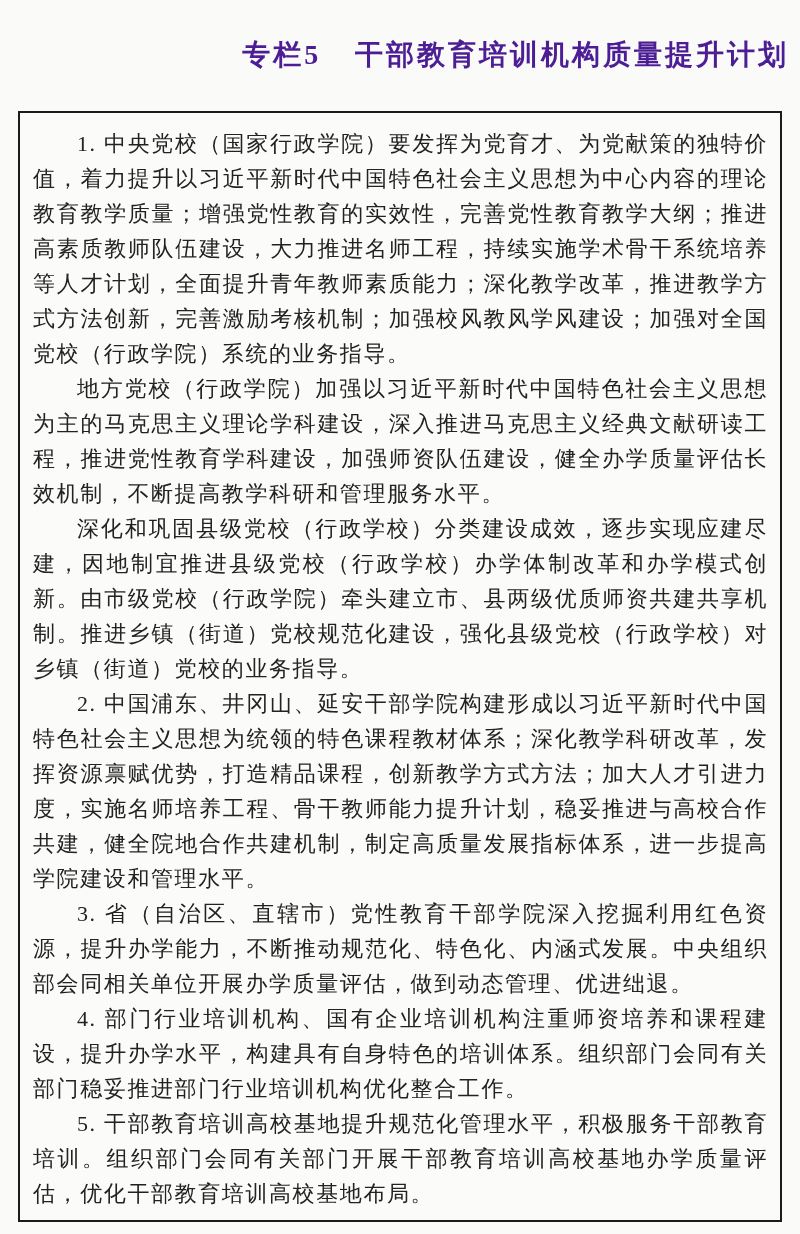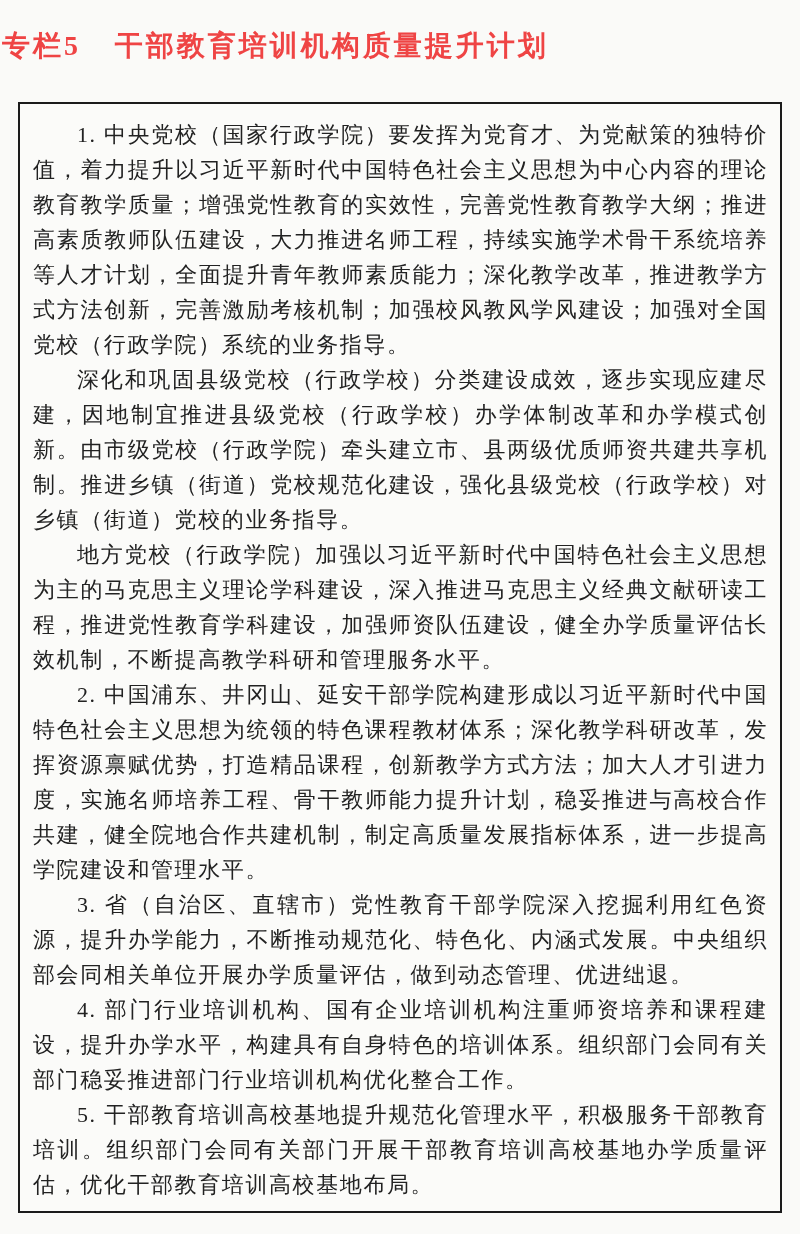--- a/index.html
+++ b/index.html
@@ -14,26 +14,26 @@
     font-family: "Liberation Serif", "DejaVu Serif", serif;
     overflow: hidden;
   }
   .page {
     width: 800px;
     height: 1234px;
     box-sizing: border-box;
     padding-top: 22px;
   }
   .box-title {
-    margin: 2px;
-    text-align: left;
+    margin: 11px;
+    text-align: right;
     font-size: 28px;
     font-weight: 700;
     letter-spacing: 3px;
-    color: #ef4444;
+    color: #4c1d95;
     line-height: 44px;
     font-family: "Liberation Serif", "DejaVu Serif", serif;
   }
   .box-title .title-text {
     margin-left: 0.85em;
   }
   .content-box {
     margin: 34px 18px 0 18px;
     border: 2px solid #1b1b1b;
     box-sizing: border-box;
@@ -56,20 +56,20 @@
 <body>
 
 <div class="page">
   <h1 class="box-title">
     <span class="title-label">专栏5</span>
     <span class="title-text">干部教育培训机构质量提升计划</span>
   </h1>
 
   <div class="content-box">
     <p>1. 中央党校（国家行政学院）要发挥为党育才、为党献策的独特价值，着力提升以习近平新时代中国特色社会主义思想为中心内容的理论教育教学质量；增强党性教育的实效性，完善党性教育教学大纲；推进高素质教师队伍建设，大力推进名师工程，持续实施学术骨干系统培养等人才计划，全面提升青年教师素质能力；深化教学改革，推进教学方式方法创新，完善激励考核机制；加强校风教风学风建设；加强对全国党校（行政学院）系统的业务指导。</p>
+    <p>地方党校（行政学院）加强以习近平新时代中国特色社会主义思想为主的马克思主义理论学科建设，深入推进马克思主义经典文献研读工程，推进党性教育学科建设，加强师资队伍建设，健全办学质量评估长效机制，不断提高教学科研和管理服务水平。</p>
     <p>深化和巩固县级党校（行政学校）分类建设成效，逐步实现应建尽建，因地制宜推进县级党校（行政学校）办学体制改革和办学模式创新。由市级党校（行政学院）牵头建立市、县两级优质师资共建共享机制。推进乡镇（街道）党校规范化建设，强化县级党校（行政学校）对乡镇（街道）党校的业务指导。</p>
-    <p>地方党校（行政学院）加强以习近平新时代中国特色社会主义思想为主的马克思主义理论学科建设，深入推进马克思主义经典文献研读工程，推进党性教育学科建设，加强师资队伍建设，健全办学质量评估长效机制，不断提高教学科研和管理服务水平。</p>
     <p>2. 中国浦东、井冈山、延安干部学院构建形成以习近平新时代中国特色社会主义思想为统领的特色课程教材体系；深化教学科研改革，发挥资源禀赋优势，打造精品课程，创新教学方式方法；加大人才引进力度，实施名师培养工程、骨干教师能力提升计划，稳妥推进与高校合作共建，健全院地合作共建机制，制定高质量发展指标体系，进一步提高学院建设和管理水平。</p>
     <p>3. 省（自治区、直辖市）党性教育干部学院深入挖掘利用红色资源，提升办学能力，不断推动规范化、特色化、内涵式发展。中央组织部会同相关单位开展办学质量评估，做到动态管理、优进绌退。</p>
     <p>4. 部门行业培训机构、国有企业培训机构注重师资培养和课程建设，提升办学水平，构建具有自身特色的培训体系。组织部门会同有关部门稳妥推进部门行业培训机构优化整合工作。</p>
     <p>5. 干部教育培训高校基地提升规范化管理水平，积极服务干部教育培训。组织部门会同有关部门开展干部教育培训高校基地办学质量评估，优化干部教育培训高校基地布局。</p>
   </div>
 </div>
 
 </body></html>

